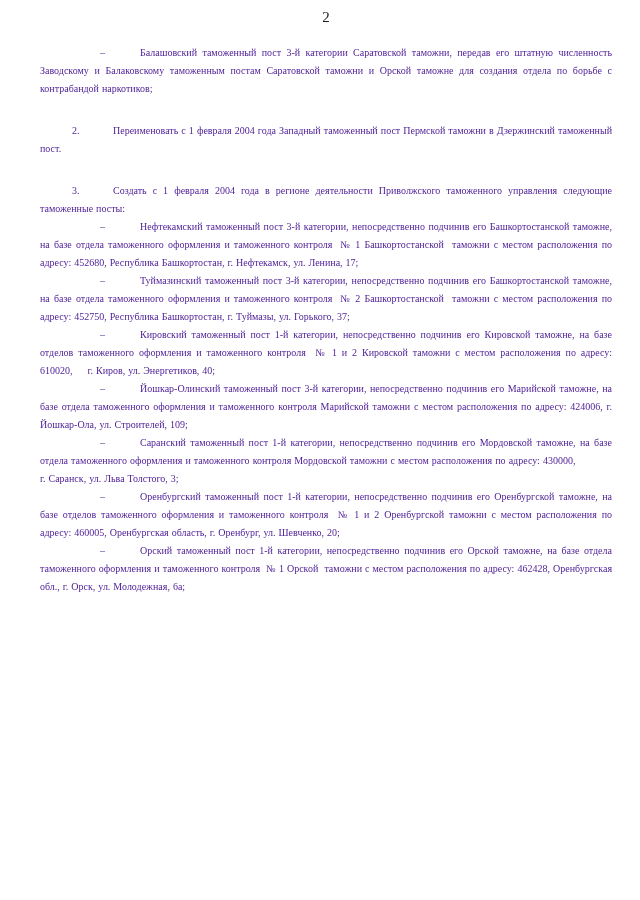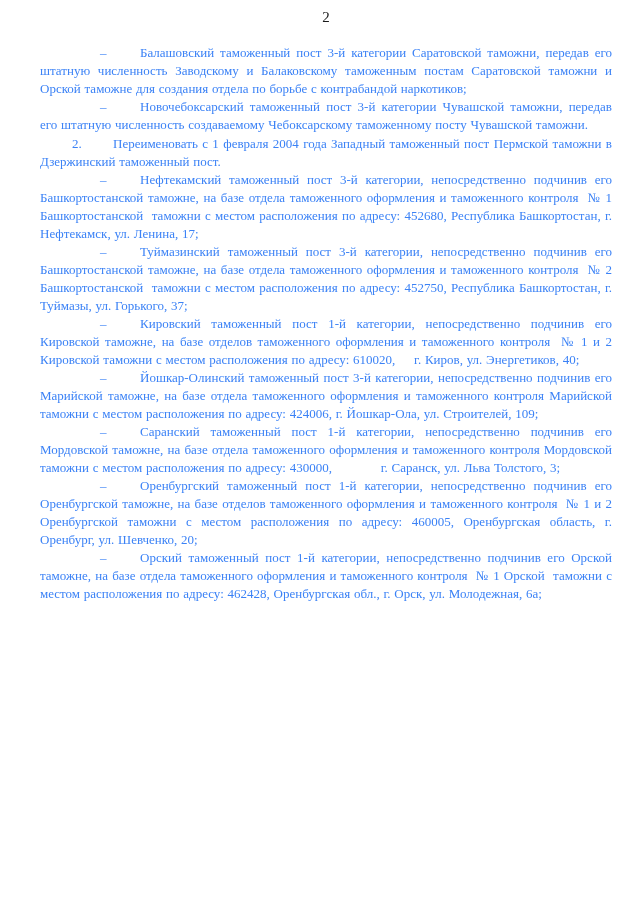--- a/index.html
+++ b/index.html
@@ -25,43 +25,43 @@
     font-size: 15px;
     line-height: 18px;
     margin-bottom: 18px;
     color: #1a1a1a;
   }
   .body-text {
     width: 572px;
   }
   .para {
     margin: 0;
-    font-size: 13px;
+    font-size: 10px;
     line-height: 18px;
     text-align: justify;
     text-justify: inter-word;
-    color: #3b82f6;
+    color: #4c1d95;
     word-spacing: 0.5px;
   }
   .para.dash { text-indent: 60px; }
   .para.num  { text-indent: 32px; }
-  .para.space-before { margin-top: 1px; }
+  .para.space-before { margin-top: 24px; }
   .marker { display: inline-block; text-indent: 0; }
   .dash .marker { width: 40px; }
   .num  .marker { width: 41px; }
 </style>
 </head>
 <body>
 
 <div class="page">
   <div class="page-number">2</div>
   <div class="body-text">
       <p class="para dash"><span class="marker">–</span><span class="ptext">Балашовский таможенный пост 3-й категории Саратовской таможни, передав его штатную численность Заводскому и Балаковскому таможенным постам Саратовской таможни и Орской таможне для создания отдела по борьбе с контрабандой наркотиков;</span></p>
-      <p class="para dash"><span class="marker">–</span><span class="ptext">Новочебоксарский таможенный пост 3-й категории Чувашской таможни, передав его штатную численность создаваемому Чебоксарскому таможенному посту Чувашской таможни.</span></p>
       <p class="para num space-before"><span class="marker">2.</span><span class="ptext">Переименовать с 1 февраля 2004 года Западный таможенный пост Пермской таможни в Дзержинский таможенный пост.</span></p>
+      <p class="para num space-before"><span class="marker">3.</span><span class="ptext">Создать с 1 февраля 2004 года в регионе деятельности Приволжского таможенного управления следующие таможенные посты:</span></p>
       <p class="para dash"><span class="marker">–</span><span class="ptext">Нефтекамский таможенный пост 3-й категории, непосредственно подчинив его Башкортостанской таможне, на базе отдела таможенного оформления и таможенного контроля &nbsp;№ 1 Башкортостанской &nbsp;таможни с местом расположения по адресу: 452680, Республика Башкортостан, г. Нефтекамск, ул. Ленина, 17;</span></p>
       <p class="para dash"><span class="marker">–</span><span class="ptext">Туймазинский таможенный пост 3-й категории, непосредственно подчинив его Башкортостанской таможне, на базе отдела таможенного оформления и таможенного контроля &nbsp;№ 2 Башкортостанской &nbsp;таможни с местом расположения по адресу: 452750, Республика Башкортостан, г. Туймазы, ул. Горького, 37;</span></p>
       <p class="para dash"><span class="marker">–</span><span class="ptext">Кировский таможенный пост 1-й категории, непосредственно подчинив его Кировской таможне, на базе отделов таможенного оформления и таможенного контроля &nbsp;№ 1 и 2 Кировской таможни с местом расположения по адресу: 610020,&nbsp;&nbsp;&nbsp;&nbsp; г. Киров, ул. Энергетиков, 40;</span></p>
       <p class="para dash"><span class="marker">–</span><span class="ptext">Йошкар-Олинский таможенный пост 3-й категории, непосредственно подчинив его Марийской таможне, на базе отдела таможенного оформления и таможенного контроля Марийской таможни с местом расположения по адресу: 424006, г. Йошкар-Ола, ул. Строителей, 109;</span></p>
       <p class="para dash"><span class="marker">–</span><span class="ptext">Саранский таможенный пост 1-й категории, непосредственно подчинив его Мордовской таможне, на базе отдела таможенного оформления и таможенного контроля Мордовской таможни с местом расположения по адресу: 430000,&nbsp;&nbsp;&nbsp;&nbsp;&nbsp;&nbsp;&nbsp;&nbsp;&nbsp;&nbsp;&nbsp;&nbsp; г. Саранск, ул. Льва Толстого, 3;</span></p>
       <p class="para dash"><span class="marker">–</span><span class="ptext">Оренбургский таможенный пост 1-й категории, непосредственно подчинив его Оренбургской таможне, на базе отделов таможенного оформления и таможенного контроля &nbsp;№ 1 и 2 Оренбургской таможни с местом расположения по адресу: 460005, Оренбургская область, г. Оренбург, ул. Шевченко, 20;</span></p>
       <p class="para dash"><span class="marker">–</span><span class="ptext">Орский таможенный пост 1-й категории, непосредственно подчинив его Орской таможне, на базе отдела таможенного оформления и таможенного контроля &nbsp;№ 1 Орской &nbsp;таможни с местом расположения по адресу: 462428, Оренбургская обл., г. Орск, ул. Молодежная, 6а;</span></p>
     </div>
 </div>
 

